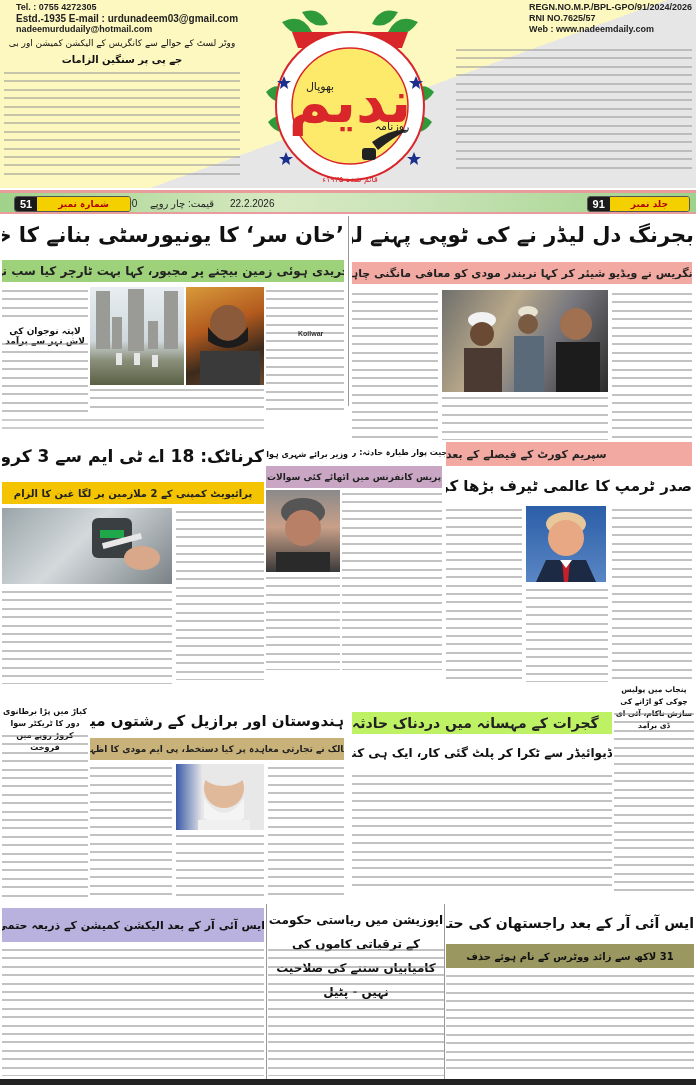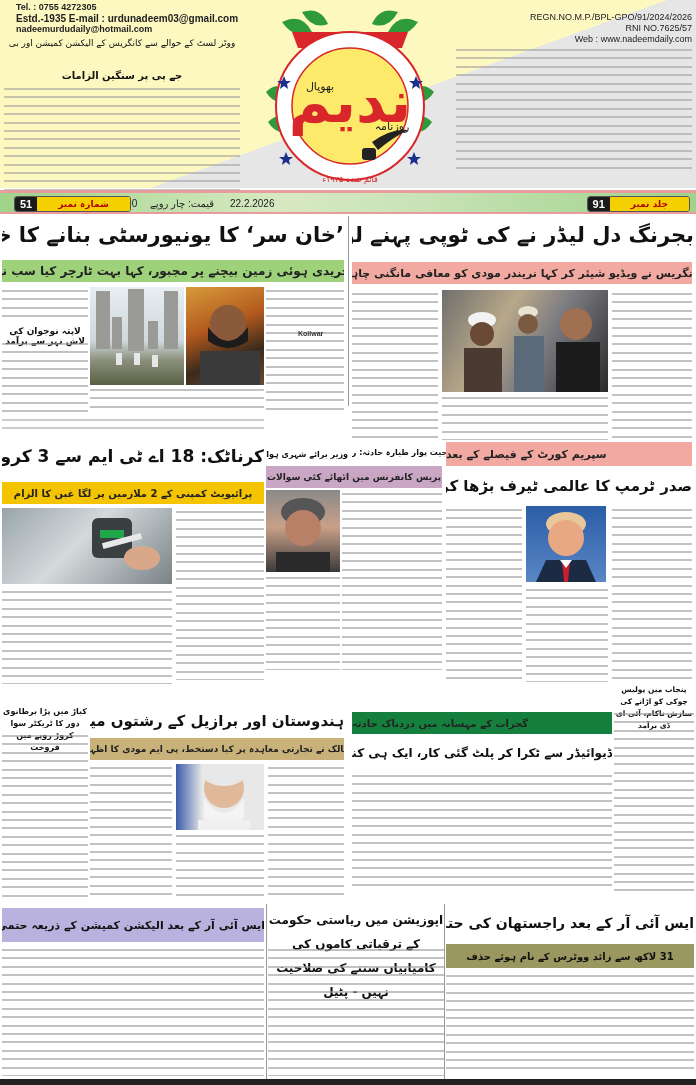--- a/index.html
+++ b/index.html
@@ -2,21 +2,21 @@
 <html><head>
 <meta charset="utf-8">
 <style>
 *{box-sizing:border-box;margin:0;padding:0}
 body{width:696px;height:1085px;overflow:hidden;background:#fff;font-family:"DejaVu Sans",sans-serif;position:relative}
 .abs{position:absolute}
 .urdu{direction:rtl;font-family:"DejaVu Sans",sans-serif}
 .mast{left:0;top:0;width:696px;height:188px;background:linear-gradient(160deg,#fdf7c0 0%,#fdf7c0 55%,#e6e6e6 55%,#e6e6e6 100%)}
 .contact{left:16px;top:2px;font-size:9px;font-weight:bold;color:#222;line-height:11px;font-family:"Liberation Sans",sans-serif}
 .contact .e{font-size:10px}
-.regn{right:4px;top:12px;text-align:right;font-size:9px;font-weight:normal;color:#222;line-height:11px;font-family:"Liberation Sans",sans-serif}
+.regn{right:4px;top:2px;text-align:left;font-size:9px;font-weight:bold;color:#222;line-height:11px;font-family:"Liberation Sans",sans-serif}
 .side-h{font-size:10px;font-weight:bold;color:#111;text-align:center}
 .textlines{background:repeating-linear-gradient(180deg,transparent 0,transparent 3px,#9a9a9a 3px,#9a9a9a 5px,transparent 5px,transparent 8.4px)}
 .logo{left:262px;top:2px;width:176px;height:184px}
 .dateband{left:0;top:190px;width:696px;height:24px;background:linear-gradient(90deg,#9fd28a,#d8e9c2 40%,#c9e3b7 60%,#9fd28a);border-top:3px solid #e89c9c;border-bottom:2px solid #e89c9c}
 .pill{top:3px;height:16px;display:flex;border:1px solid #555;border-radius:3px;overflow:hidden}
 .pill .n{background:#1a1a1a;color:#fff;font-size:11px;font-weight:bold;padding:0 5px;line-height:15px;font-family:"Liberation Sans",sans-serif}
 .pill .l{background:#f5d000;color:#b10000;font-size:9px;font-weight:bold;padding:0 21px;line-height:15px}
 .dtext{top:4px;font-size:10px;color:#222;line-height:14px;font-family:"Liberation Sans",sans-serif}
 .headline{font-weight:bold;color:#111;text-align:center;white-space:nowrap;overflow:hidden}
 .band{display:flex;align-items:center;justify-content:center;font-weight:bold;color:#222;white-space:nowrap;overflow:hidden}
@@ -33,21 +33,21 @@
   <div>nadeemurdudaily@hotmail.com</div>
 </div>
 <div class="abs regn">
   <div>REGN.NO.M.P./BPL-GPO/91/2024/2026</div>
   <div>RNI NO.7625/57</div>
   <div>Web : www.nadeemdaily.com</div>
 </div>
 
 <div class="abs urdu" style="left:4px;top:38px;width:236px;">
   <div class="side-h" style="font-size:9px;font-weight:normal">ووٹر لسٹ کے حوالے سے کانگریس کے الیکشن کمیشن اور بی</div>
-  <div class="side-h" style="margin-top:22px">جے پی پر سنگین الزامات</div>
+  <div class="side-h" style="margin-top:6px">جے پی پر سنگین الزامات</div>
   <div class="textlines" style="height:108px;margin-top:4px;opacity:.55"></div>
 </div>
 
 <div class="abs urdu" style="left:456px;top:40px;width:236px;">
   <div class="textlines" style="height:128px;margin-top:6px;opacity:.55"></div>
 </div>
 
 <div class="abs logo">
   <svg width="176" height="184" viewBox="0 0 176 184">
     <g fill="#2e9a3a">
@@ -199,21 +199,21 @@
       <rect x="22" y="56" width="52" height="10" fill="#f0f0f0"></rect>
     </svg>
 </div>
 <div class="abs textlines" style="left:268px;top:764px;width:76px;height:134px;opacity:.6"></div>
 <div class="abs textlines" style="left:90px;top:764px;width:82px;height:134px;opacity:.6"></div>
 <div class="abs textlines" style="left:176px;top:832px;width:88px;height:66px;opacity:.6"></div>
 
 <div class="abs urdu side-h" style="left:2px;top:706px;width:86px;font-size:8px;line-height:12px;white-space:normal">کباڑ میں پڑا برطانوی دور کا ٹریکٹر سوا کروڑ روپے میں فروخت</div>
 <div class="abs textlines" style="left:2px;top:732px;width:86px;height:166px;opacity:.6"></div>
 
-<div class="abs band urdu" style="left:352px;top:712px;width:260px;height:22px;background:#15803d;font-size:10px;justify-content:flex-end;padding-right:10px">گجرات کے مہسانہ میں دردناک حادثہ</div>
+<div class="abs band urdu" style="left:352px;top:712px;width:260px;height:22px;background:#bef264;font-size:14px;justify-content:flex-end;padding-right:10px">گجرات کے مہسانہ میں دردناک حادثہ</div>
 <div class="abs headline urdu" style="left:352px;top:736px;width:260px;font-size:12px;line-height:34px">ڈیوائیڈر سے ٹکرا کر پلٹ گئی کار، ایک ہی کنبہ کے 5 افراد کی موت</div>
 <div class="abs textlines" style="left:352px;top:772px;width:260px;height:120px;opacity:.6"></div>
 
 <div class="abs urdu side-h" style="left:614px;top:684px;width:80px;font-size:7.5px;line-height:12px;white-space:normal">پنجاب میں پولیس چوکی کو اڑانے کی سازش ناکام، آئی ای ڈی برآمد</div>
 <div class="abs textlines" style="left:614px;top:710px;width:80px;height:186px;opacity:.6"></div>
 
 <div class="abs band urdu" style="left:2px;top:908px;width:262px;height:34px;background:#b9b2de;font-size:11px;color:#111">چھتیس گڑھ میں ایس آئی آر کے بعد الیکشن کمیشن کے ذریعہ حتمی ووٹر لسٹ جاری</div>
 <div class="abs textlines" style="left:2px;top:946px;width:262px;height:130px;opacity:.6"></div>
 
 <div class="abs headline urdu" style="left:268px;top:908px;width:176px;font-size:12px;line-height:24px;white-space:normal">اپوزیشن میں ریاستی حکومت کے ترقیاتی کاموں کی کامیابیاں سننے کی صلاحیت نہیں - پٹیل</div>

